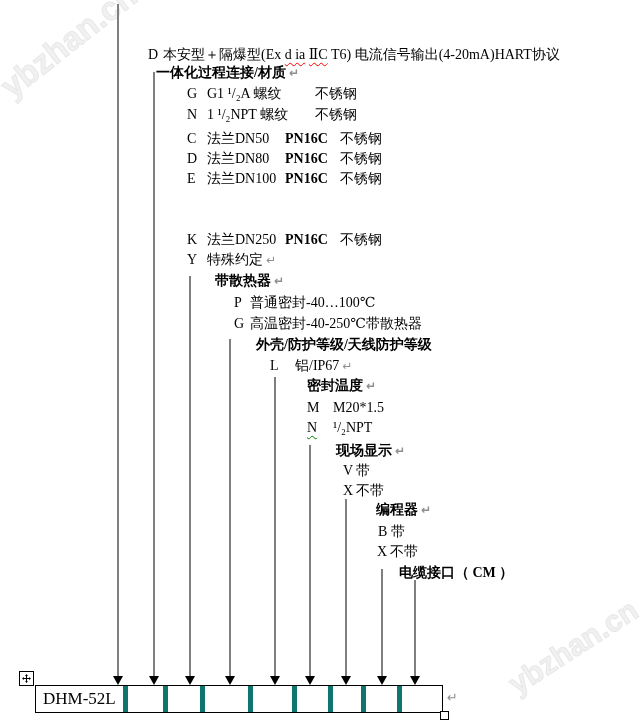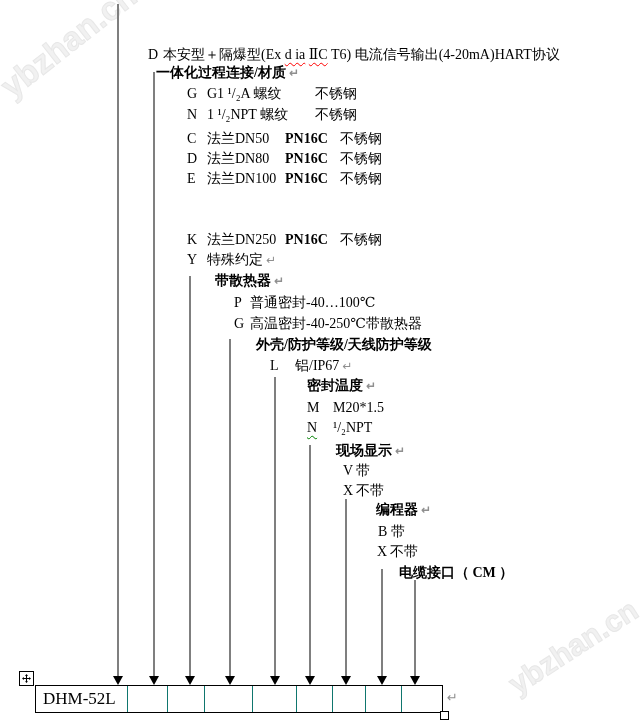--- a/index.html
+++ b/index.html
@@ -13,21 +13,21 @@
   .c78{display:inline-block;width:78px;} .c55{display:inline-block;width:55px;font-weight:bold;}
   .c108{display:inline-block;width:108px;}
   .wavy-red{text-decoration:underline wavy #ff0000;text-decoration-thickness:1px;text-underline-offset:3px;}
   .wavy-green{text-decoration:underline wavy #008000;text-decoration-thickness:1px;text-underline-offset:3px;}
   .pilcrow{color:#8f8f8f;font-size:12px;margin-left:3px;font-family:"DejaVu Sans",sans-serif;}
   .vline{position:absolute;width:2px;background:#7f7f7f;}
   .arrow{position:absolute;width:0;height:0;border-left:5px solid transparent;
          border-right:5px solid transparent;border-top:9px solid #000;}
   .codetable{position:absolute;left:35px;top:685px;width:408px;height:28px;
              border:1px solid #000;display:flex;box-sizing:border-box;}
-  .cell{box-sizing:border-box;border-right:1px solid #0f766e;height:100%;}
+  .cell{box-sizing:border-box;border-right:5px solid #0f766e;height:100%;}
   .cell:last-child{border-right:none;}
   .model-cell{font-size:17px;line-height:25px;padding-left:7px;}
   .move-handle{position:absolute;left:19px;top:671px;width:13px;height:13px;
                border:1px solid #000;background:#fff;display:flex;align-items:center;justify-content:center;}
   .resize-handle{position:absolute;left:440px;top:711px;width:7px;height:7px;border:1px solid #000;background:#fff;}
   .tbl-pilcrow{position:absolute;left:447px;top:690px;color:#8f8f8f;font-size:13px;
                font-family:"DejaVu Sans",sans-serif;}
   .watermark{position:absolute;font-family:"Liberation Sans","DejaVu Sans",sans-serif;
              font-weight:bold;color:#f1f1f1;-webkit-text-stroke:1px #e7e7e7;pointer-events:none;}
   .wm-tl{left:-12px;top:22px;font-size:33px;transform:rotate(-38deg);}

